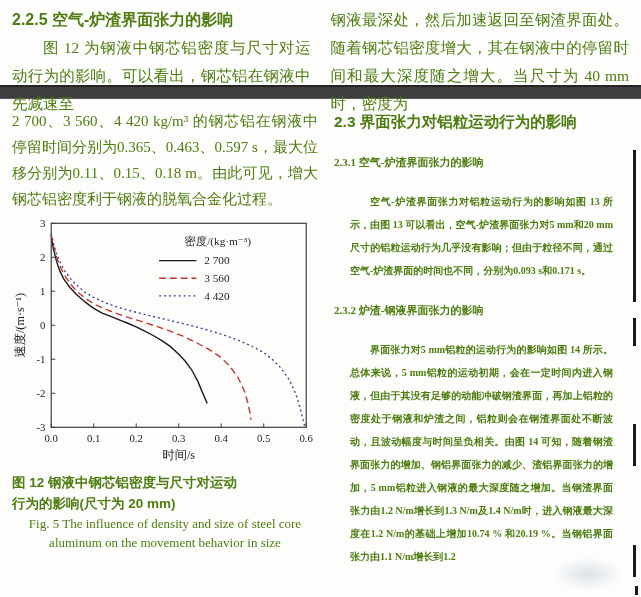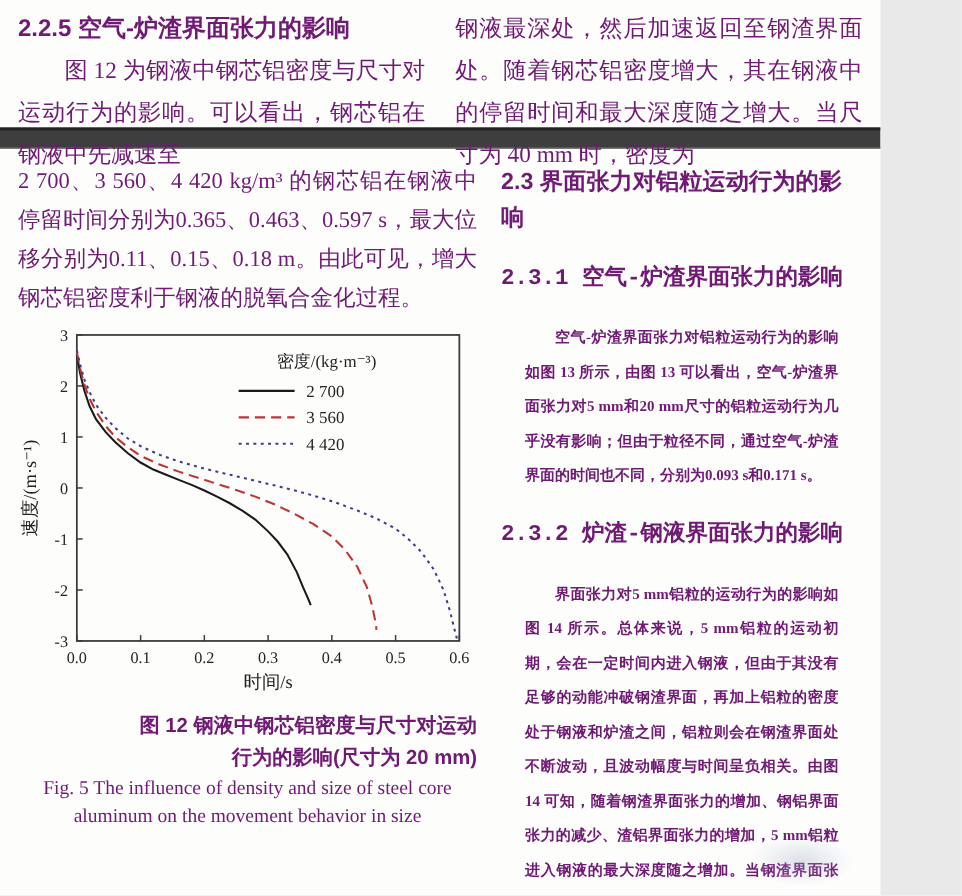--- a/index.html
+++ b/index.html
@@ -1,17 +1,17 @@
 <!DOCTYPE html>
 <html><head>
 <meta charset="utf-8">
 <style>
   html,body{margin:0;padding:0;background:#e9e9e9;}
-  .page{position:relative;width:587px;height:597px;background:#fdfdfc;overflow:hidden;
-        font-family:"Liberation Serif","DejaVu Serif",serif;color:#701a75;}
+  .page{position:relative;width:641px;height:597px;background:#fdfdfc;overflow:hidden;
+        font-family:"Liberation Serif","DejaVu Serif",serif;color:#4d7c0f;}
   
   .top-section{display:flex;gap:20px;padding:6px 12px 0 12px;height:79px;}
   .top-col{width:50%;}
   .h-cn{font-family:"Liberation Sans","DejaVu Sans",sans-serif;font-weight:bold;
         font-size:16px;line-height:28px;margin:0;}
   .top-para{font-size:15.5px;line-height:28px;text-align:justify;margin:0;}
   .indent{text-indent:2em;}
   
   .divider-bar{height:11px;background:#3e3e3e;border-top:2px solid #252525;border-bottom:1px solid #585858;}
   
@@ -21,31 +21,31 @@
   .rh-issue{width:120px;}
   .rh-title{flex:1;text-align:center;letter-spacing:.5px;}
   .rh-page{width:70px;text-align:right;}
   .columns{display:flex;gap:16px;margin-top:9px;}
   .col-left{width:306px;}
   .col-right{flex:1;}
   .body-para{font-size:15px;line-height:26px;text-align:justify;margin:0;}
   .rc-para{font-size:10px;line-height:23px;text-align:justify;margin:16px;font-weight:bold;}
   .rc-h1{font-family:"Liberation Sans","DejaVu Sans",sans-serif;font-weight:bold;
          font-size:15.5px;line-height:24px;margin:2px 0 16px 0;}
-  .rc-h2{font-family:Liberation Mono, monospace;font-weight:bold;
-         font-size:15px;line-height:24px;margin:1px 0 0 0;}
+  .rc-h2{font-family:Liberation Serif, serif;font-weight:bold;
+         font-size:11px;line-height:24px;margin:1px 0 0 0;}
   
   .figure-block{margin-top:4px;}
   svg text{font-family:"Liberation Serif","DejaVu Serif",serif;}
   .tick{font-size:11px;fill:#222;}
   .axlabel{font-size:12.5px;fill:#222;}
   .legend-title,.legend-label{font-size:11.5px;fill:#222;}
   .caption{margin-top:2px;}
   .cap-zh{font-family:"Liberation Sans","DejaVu Sans",sans-serif;font-weight:bold;
-          font-size:13.5px;line-height:21px;text-align:right;}
+          font-size:13.5px;line-height:21px;text-align:left;}
   .cap-en{font-size:13px;line-height:19px;text-align:center;}
   
   .edge-mark{position:absolute;background:#191919;width:3px;left:633px;}
   .watermark-smudge{position:absolute;right:18px;bottom:6px;width:70px;height:34px;
      background:radial-gradient(closest-side,rgba(160,175,195,.35),rgba(160,175,195,0));}
 </style>
 </head>
 <body>
 
 <div class="page">

